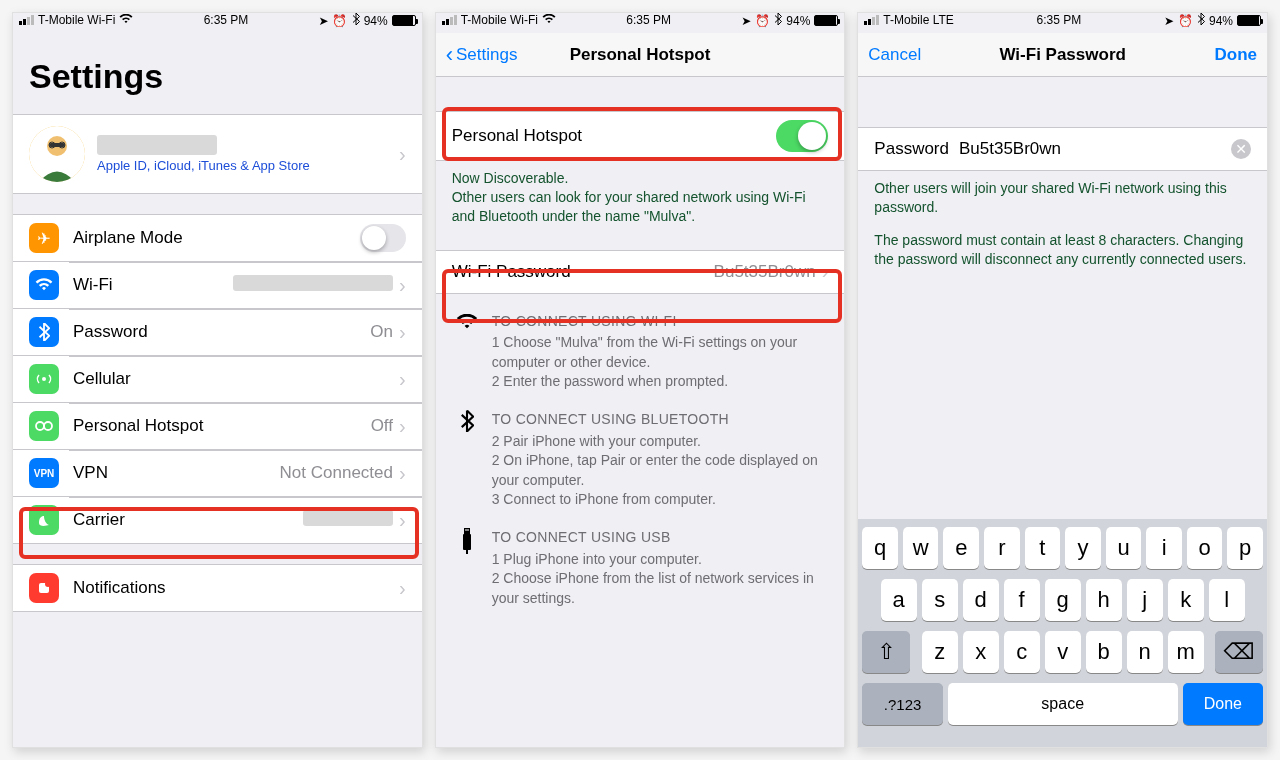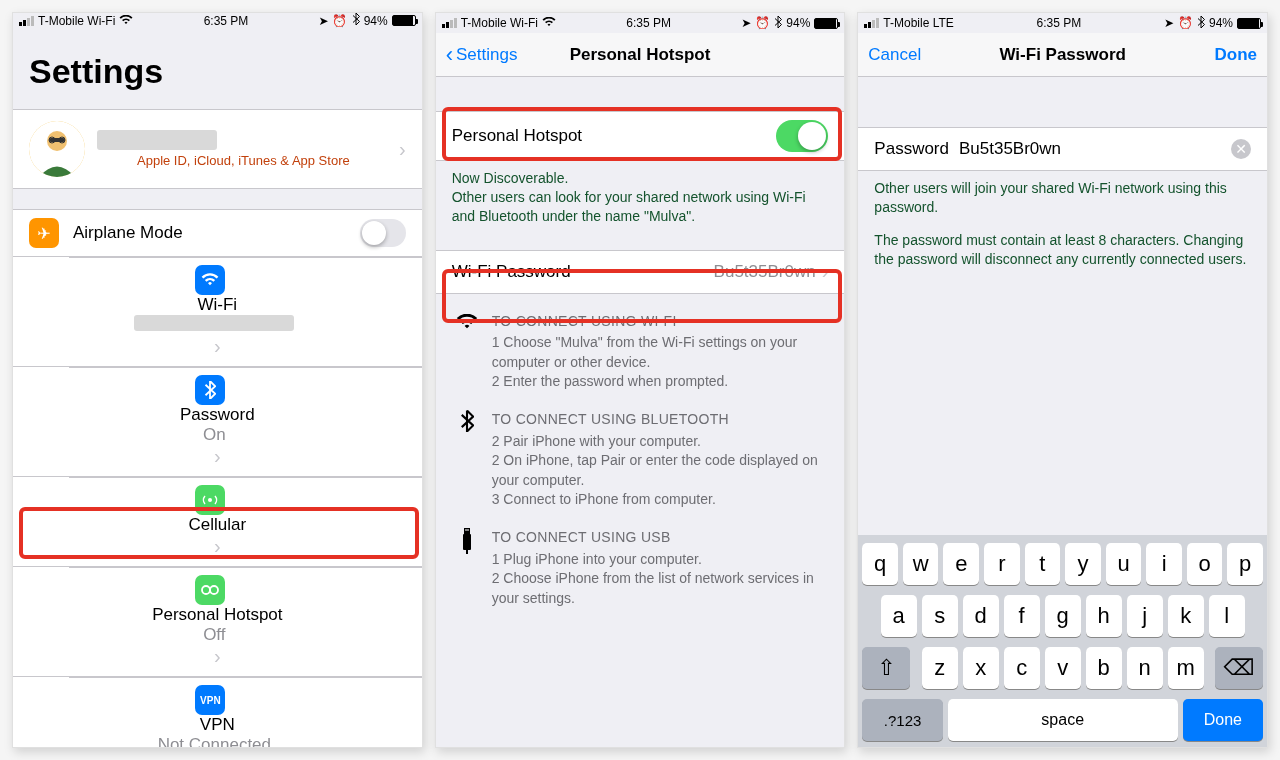--- a/index.html
+++ b/index.html
@@ -20,21 +20,21 @@
     box-shadow: 2px 4px 10px rgba(0,0,0,0.15);
     display: flex;
     flex-direction: column;
     position: relative;
     overflow: hidden;
   }
   
   .status-bar {
     height: 20px;
     display: flex;
-    align-items: center;
+    align-items: flex-start;
     justify-content: space-between;
     padding: 0 6px;
     font-size: 12px;
     font-weight: 500;
     color: #000;
   }
   .status-left, .status-right { display: flex; align-items: center; gap: 4px; }
   .status-time { font-weight: 400; }
   .signal-bars { display: inline-flex; align-items: flex-end; gap: 1px; }
   .signal-bars span { width: 3px; background: #000; }
@@ -77,21 +77,21 @@
   .cell {
     background: #fff;
     min-height: 44px;
     display: flex;
     align-items: center;
     padding: 8px 16px;
     border-top: 0.5px solid #c8c7cc;
     border-bottom: 0.5px solid #c8c7cc;
     position: relative;
   }
-  .cell + .cell { border-top: none; flex-direction: column; }
+  .cell + .cell { border-top: none; }
   .cell + .cell::before {
     content:''; position:absolute; left:56px; right:0; top:0; height:0.5px; background:#c8c7cc;
   }
   .icon-box {
     width: 30px; height: 30px; border-radius: 7px; margin-right: 14px;
     display:flex; align-items:center; justify-content:center; color:#fff; font-size:16px;
     flex-shrink:0;
   }
   .cell-label { font-size: 17px; color:#000; flex: 1; }
   .cell-value { font-size: 17px; color:#8e8e93; margin-right: 6px; }
@@ -100,21 +100,21 @@
     width:56px; height:56px; border-radius:50%; background:#f8d78b;
     margin-right:12px; display:flex; align-items:center; justify-content:center; overflow:hidden;
   }
   .avatar svg { width:100%; height:100%; }
   .blur {
     color: transparent; text-shadow: 0 0 8px rgba(0,0,0,0.5);
     background: #d9d9d9; border-radius:3px; display:inline-block;
   }
   .cell.profile { height:80px; }
   .profile-name { font-size:20px; }
-  .profile-sub { font-size:13px; color:#c2410c;margin-left:40px; }
+  .profile-sub { font-size:13px; color:#1d4ed8; }
   
   .switch {
     width: 52px; height: 32px; border-radius: 16px; background:#e5e5ea; position:relative;
   }
   .switch.on { background:#4cd964; }
   .switch .knob {
     width:28px; height:28px; background:#fff; border-radius:50%; position:absolute; top:2px;
     box-shadow: 0 2px 4px rgba(0,0,0,0.3);
   }
   .switch.on .knob { right:2px; }
@@ -479,19 +479,19 @@
           <div class="key">z</div>
           <div class="key">x</div>
           <div class="key">c</div>
           <div class="key">v</div>
           <div class="key">b</div>
           <div class="key">n</div>
           <div class="key">m</div>
         </div>
       <div class="key wide">⌫</div>
     </div>
-    <div class="krow" style="margin-bottom:0">
+    <div class="krow" style="margin-bottom:16px">
       <div class="key mode">.?123</div>
       <div class="key space">space</div>
       <div class="key done">Done</div>
     </div>
   </div>
 </div>
 
 </body></html>

